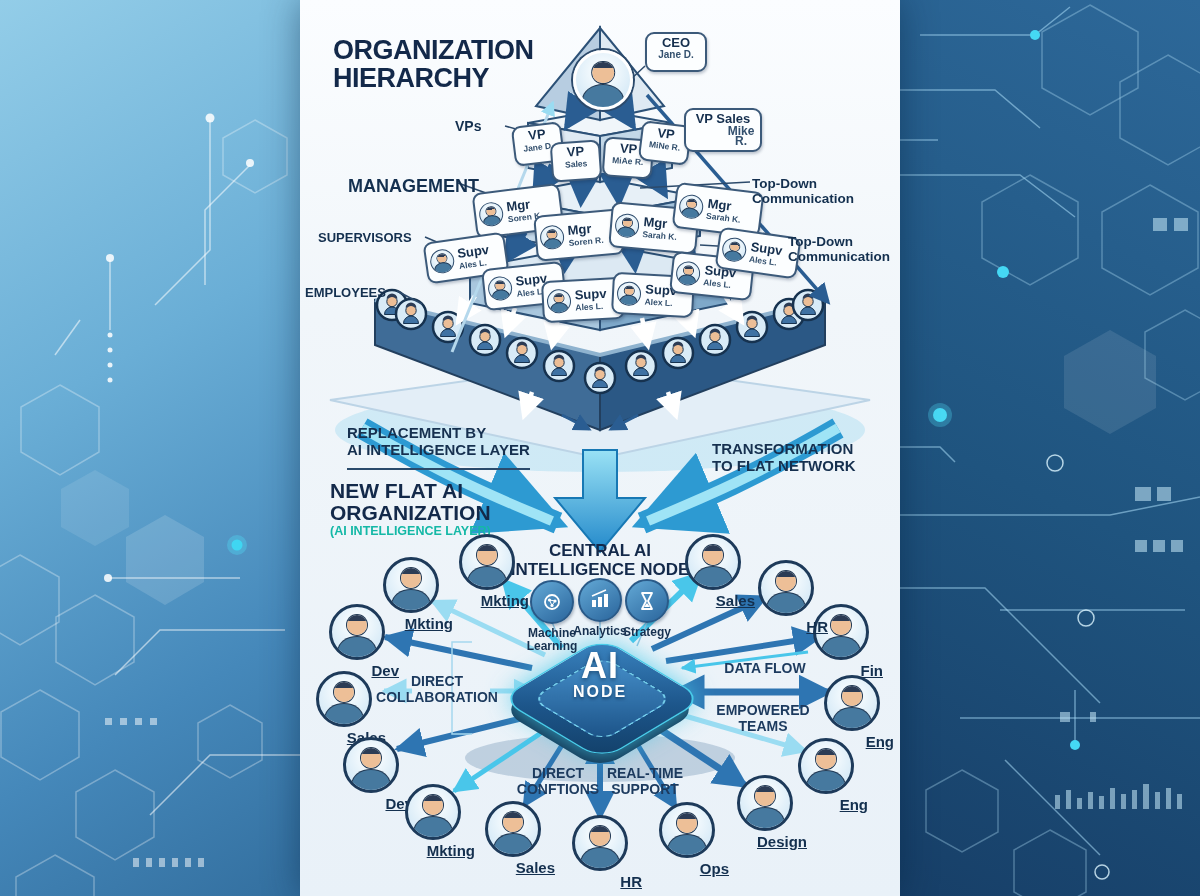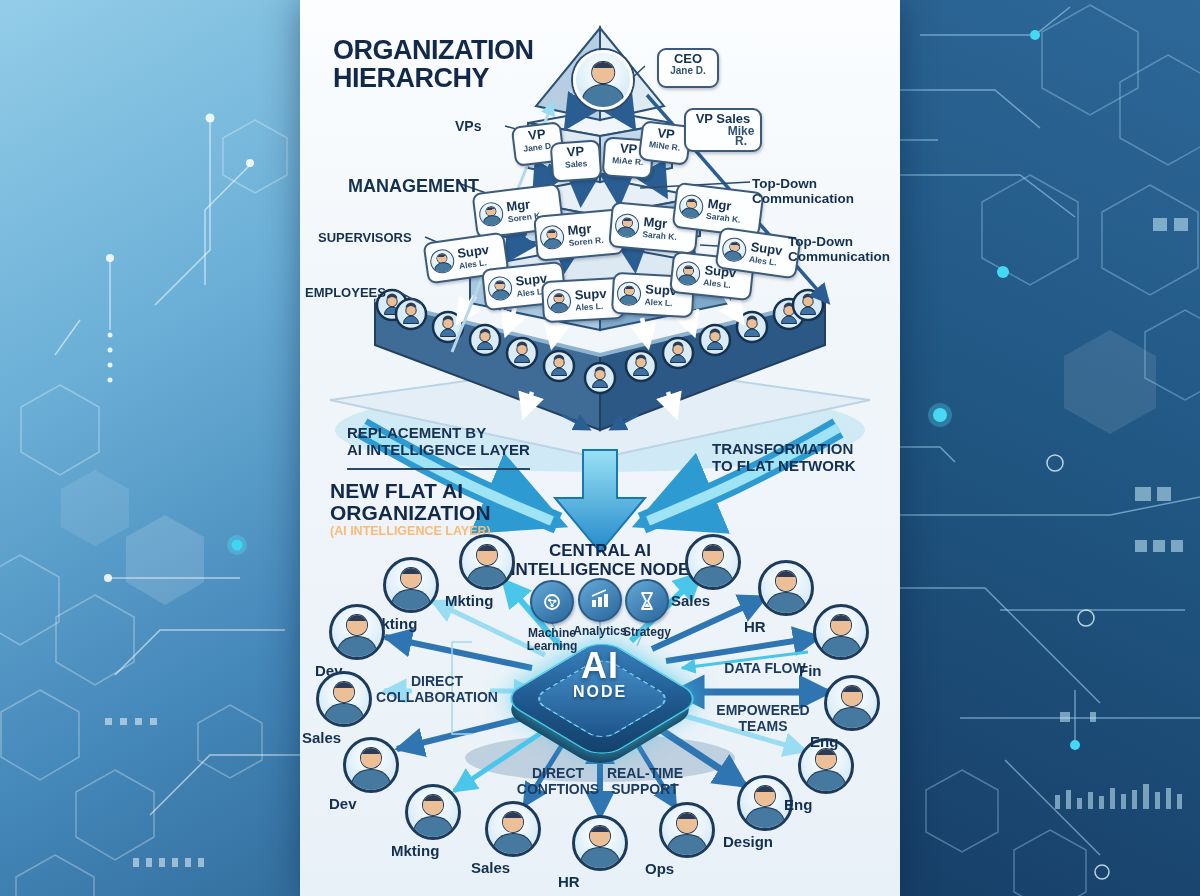--- a/index.html
+++ b/index.html
@@ -10,21 +10,21 @@
   .bg-left{left:0;top:0;width:300px;height:896px;
     background:linear-gradient(150deg,#93cde8 0%,#6aaed6 40%,#4588ba 75%,#336f9f 100%);}
   .bg-right{left:900px;top:0;width:300px;height:896px;
     background:linear-gradient(205deg,#2d6899 0%,#1f547f 55%,#173f68 100%);}
   .panel{left:300px;top:0;width:600px;height:896px;
     background:linear-gradient(180deg,#fbfdff 0%,#f1f6fa 35%,#e9f1f8 100%);
     box-shadow:0 0 34px rgba(5,30,60,.45);}
   
   .h-line{font-weight:800;font-size:27px;line-height:28px;letter-spacing:-.5px;color:#13294a;}
   .h2-line{font-weight:800;font-size:21px;line-height:22px;color:#13294a;}
-  .sub{font-weight:700;font-size:12.5px;color:#fdba74;}
+  .sub{font-weight:700;font-size:12.5px;color:#14b8a6;}
   .slabel{font-weight:800;font-size:14px;color:#14304f;}
   .rlabel{font-weight:700;font-size:13.5px;line-height:15px;color:#14304f;width:118px;}
   .tr-line{font-weight:800;font-size:15px;line-height:17px;color:#16304f;}
   .ann{font-weight:800;font-size:14px;line-height:16px;color:#1c3a5e;text-align:center;text-transform:uppercase;}
   .c-line{font-weight:800;font-size:17px;line-height:19px;color:#13294a;text-align:center;}
   
   .vbox,.mbox,.sbox,.callout{position:absolute;background:#fcfeff;border:2px solid #3c5a7a;
     border-radius:9px;box-shadow:1px 2px 3px rgba(20,40,70,.25);z-index:5;}
   .vbox{width:46px;height:34px;text-align:center;padding-top:2px;}
   .callout{text-align:center;padding-top:2px;z-index:6;}
@@ -40,21 +40,21 @@
   .person::before{content:"";position:absolute;top:16%;left:50%;transform:translateX(-50%);
     width:40%;height:40%;border-radius:50%;
     background:linear-gradient(#2c3c55 30%,#edbf97 30%);
     box-shadow:0 0 0 1px #223a55;}
   .person::after{content:"";position:absolute;top:60%;left:50%;transform:translateX(-50%);
     width:74%;height:55%;border-radius:50% 50% 8% 8%;
     background:#46799f;box-shadow:0 0 0 1px #223a55;}
   .mini{width:22px;height:22px;border:1.5px solid #2c4a6b;flex:0 0 auto;}
   .ceo-av{width:54px;height:54px;border:3px solid #ffffff;box-shadow:0 0 0 2px #2c4a6b;z-index:6;}
   
-  .node{position:absolute;width:84px;text-align:left;z-index:6;}
+  .node{position:absolute;width:84px;text-align:right;z-index:6;text-decoration:underline;}
   .node .av{width:50px;height:50px;margin:0 auto;border:3px solid #1d3a5a;}
   .node .nl{display:block;margin-top:2px;font-weight:800;font-size:15px;color:#14304f;}
   
   .feat{position:absolute;width:96px;text-align:center;z-index:6;}
   .feat .fc{width:40px;height:40px;margin:0 auto;border-radius:50%;
      background:linear-gradient(145deg,#63a9d6,#2a659c);border:2px solid #2a5a88;
      display:flex;align-items:center;justify-content:center;box-shadow:1px 2px 3px rgba(20,40,70,.3);}
   .feat .fl{display:block;margin-top:3px;font-weight:700;font-size:12px;line-height:13px;color:#16304f;}
   
   .chip-scene{left:505px;top:608px;width:190px;height:170px;z-index:4;}
@@ -334,21 +334,21 @@
     <path d="M172,642 h-20 v92 h20" fill="none" stroke="#a5d8ee" stroke-width="1.5"></path>
   </svg>
 
   <div class="abs" style="left:333px;top:36px;z-index:6;">
     <div class="h-line">ORGANIZATION</div>
     <div class="h-line">HIERARCHY</div>
   </div>
 
   <span class="abs person ceo-av" style="left:573px;top:50px;"></span>
 
-  <div class="callout" style="left:645px;top:48px;width:58px;height:34px;margin-left:12px;">
+  <div class="callout" style="left:645px;top:32px;width:58px;height:34px;">
     <b class="bt">CEO</b>
     <i class="bn" style="font-size:10px;">Jane D.</i>
   </div>
   <div class="callout" style="left:684px;top:108px;width:74px;height:38px;">
     <b class="bt">VP Sales</b>
     <i class="bn" style="font-size:12px;padding-left:36px;">Mike R.</i>
   </div>
 
   <div class="abs slabel" style="left:455px;top:118px;z-index:6;">VPs</div>
   <div class="abs slabel" style="left:348px;top:176px;font-size:18px;z-index:6;">MANAGEMENT</div>

